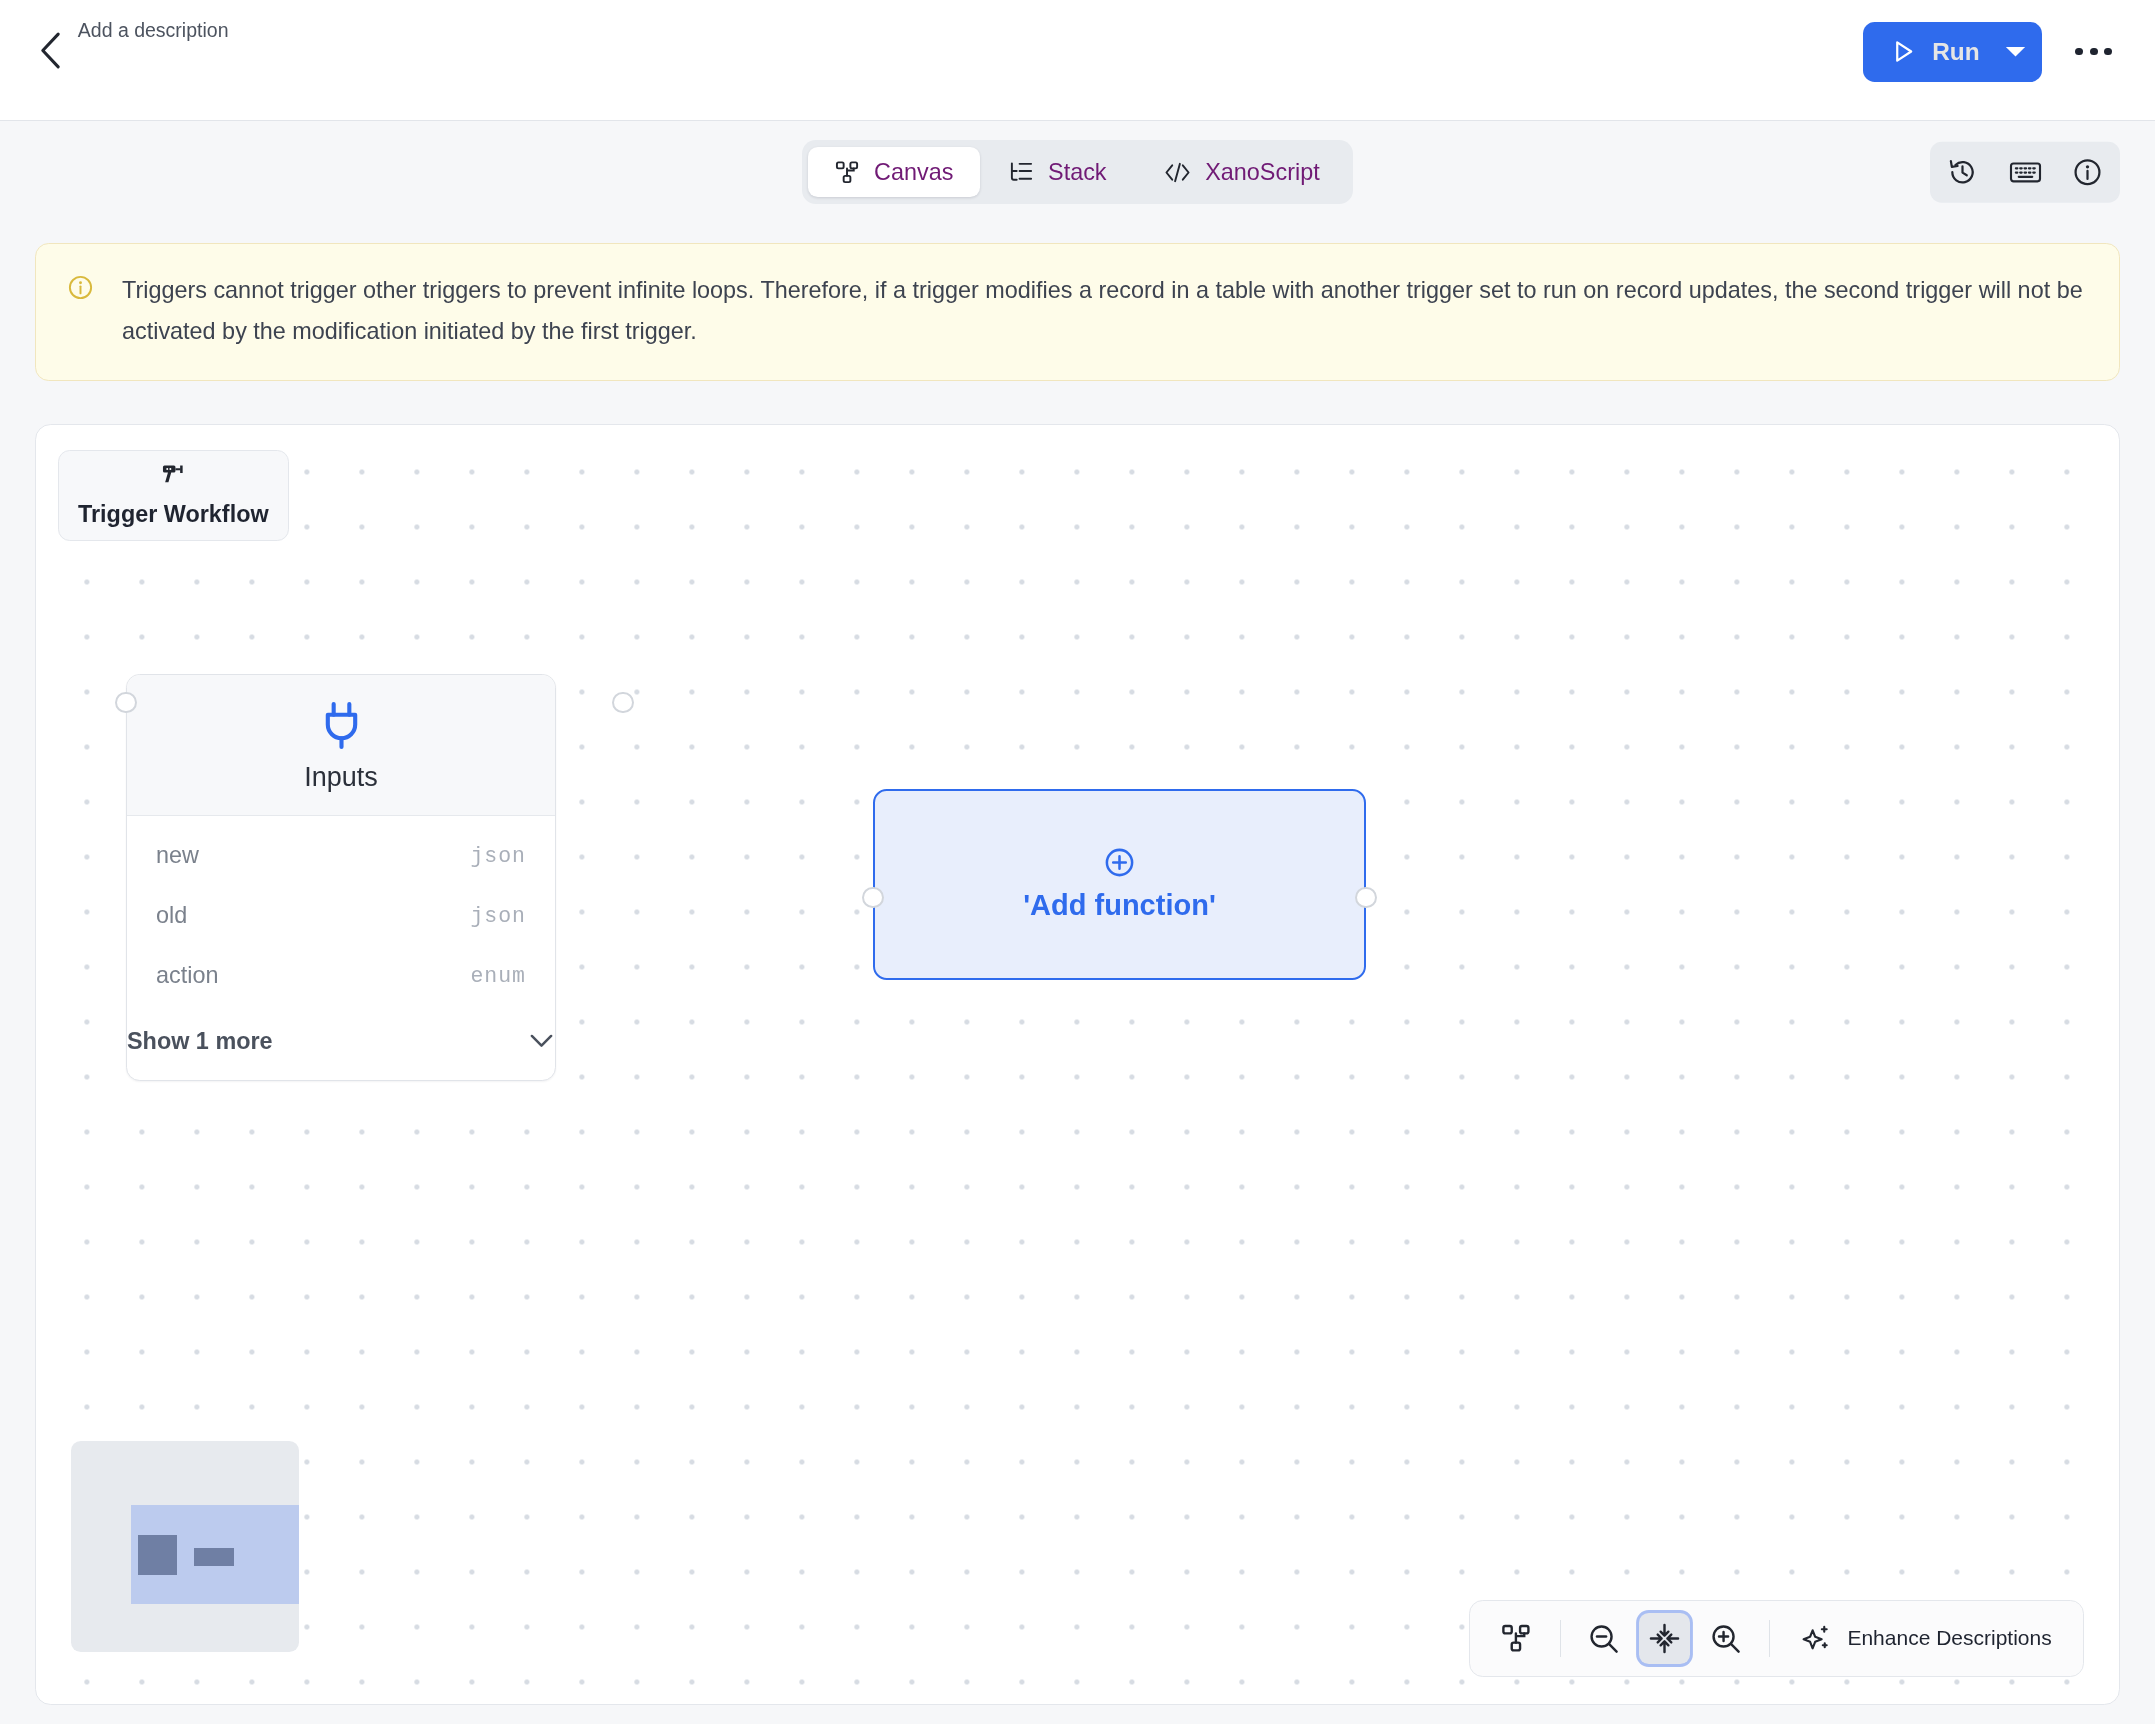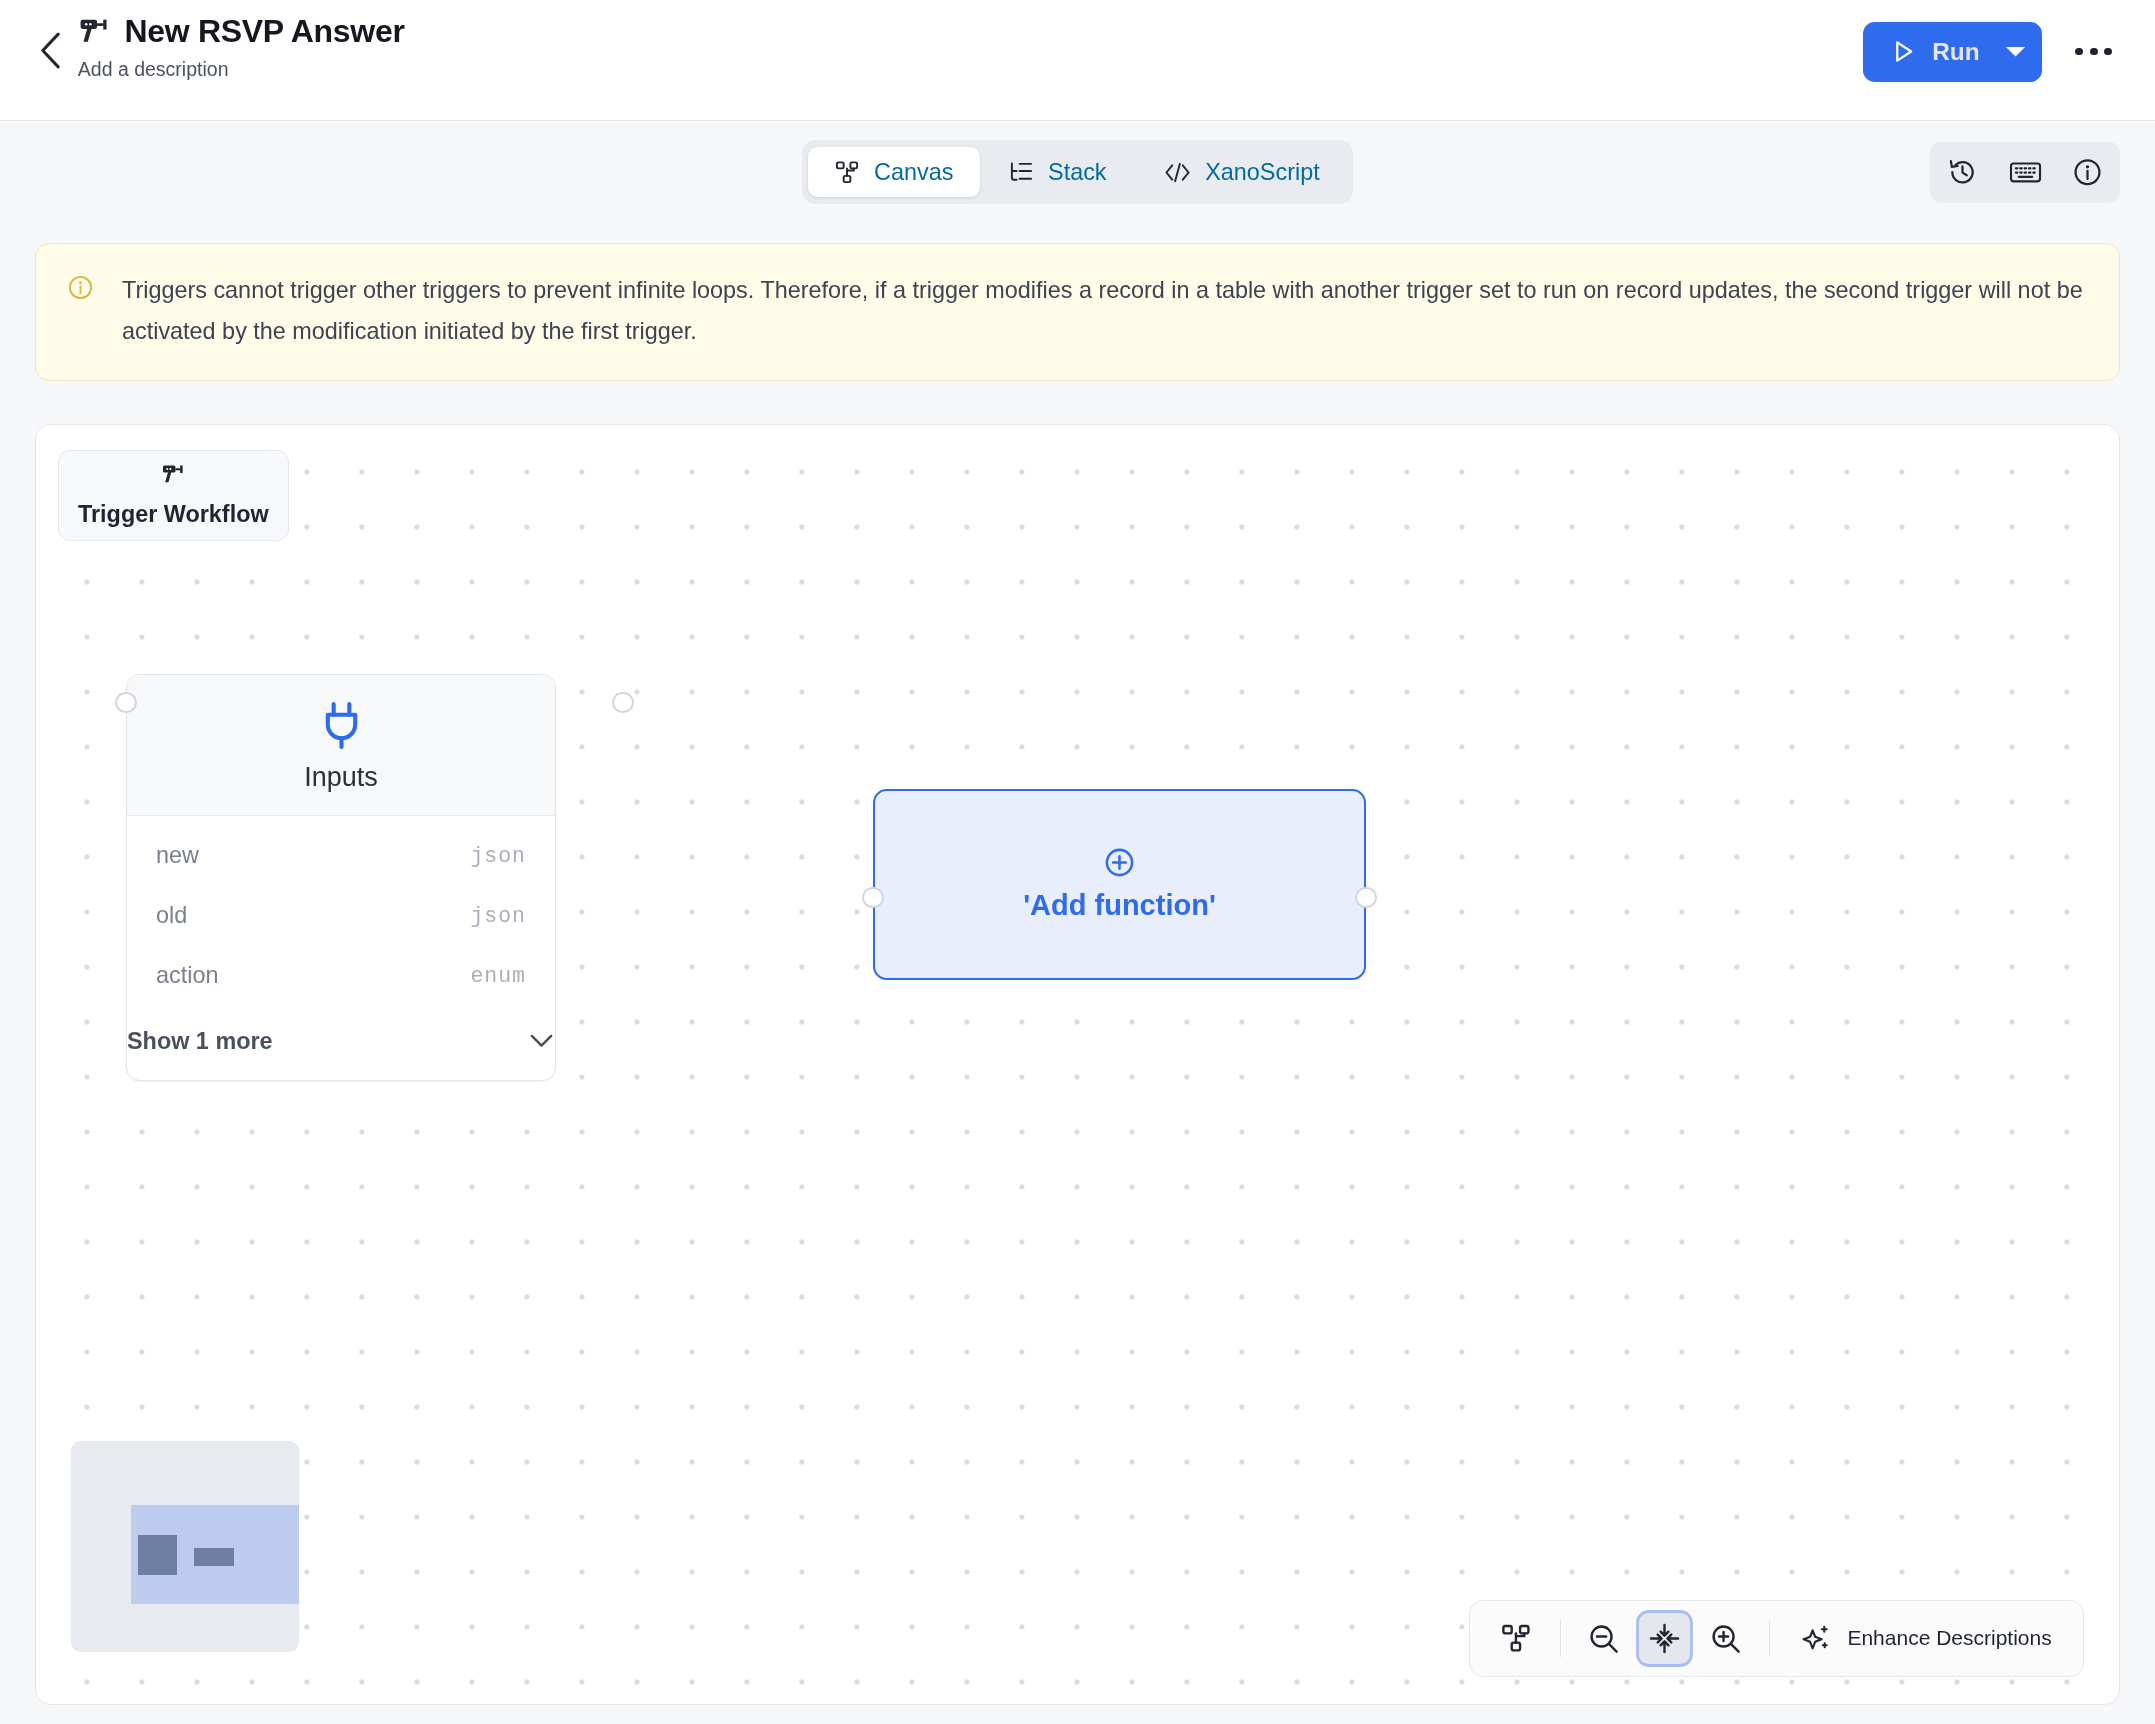--- a/index.html
+++ b/index.html
@@ -103,21 +103,21 @@
     background: #E8EBEF;
     border-radius: 13.7px;
     padding: 6.8px;
     gap: 2px;
   }
   .tab {
     display: flex; align-items: center; gap: 13.7px;
     padding: 11.7px 27px;
     border-radius: 9.8px;
     font-size: 23.4px;
-    color: #0369a1;
+    color: #701a75;
     cursor: pointer;
     white-space: nowrap;
     justify-content: center;
   }
   .tab.active {
     background: #FFFFFF;
     box-shadow: 0 1px 2.9px rgba(16,24,40,.14);
   }
   .tools-right {
     position: absolute;
@@ -340,30 +340,20 @@
 
 <div class="header">
 
   <div class="back-btn">
     <svg width="25" height="39" viewBox="0 0 26 40" fill="none">
       <path d="M21 3 L5 20 L21 37" stroke="#22262F" stroke-width="3.2" stroke-linecap="round" stroke-linejoin="round"></path>
     </svg>
   </div>
 
   <div class="title-block">
-    <div class="title-row">
-      <svg class="title-icon" viewBox="0 0 32 32">
-        <path d="M4.5 4.5 h12 a2 2 0 0 1 2 2 v5 a2 2 0 0 1 -2 2 h-3.4 l-3.6 12.5 h-4.2 l3.6 -12.5 h-4.4 a2 2 0 0 1 -2 -2 v-5 a2 2 0 0 1 2 -2 z" fill="#22262F"></path>
-        <circle cx="8" cy="9" r="1.25" fill="#fff"></circle>
-        <circle cx="12" cy="9" r="1.25" fill="#fff"></circle>
-        <rect x="18.5" y="8" width="6.5" height="2.6" fill="#22262F"></rect>
-        <rect x="24.5" y="4.5" width="3.2" height="9.6" fill="#22262F"></rect>
-      </svg>
-      <div class="page-title">New RSVP Answer</div>
-    </div>
     <div class="page-desc">Add a description</div>
   </div>
 
   <div class="header-right">
     <div class="run-btn">
       <div class="run-main">
         <svg width="27" height="27" viewBox="0 0 28 28" fill="none">
           <path d="M7.5 4.5 L22 14 L7.5 23.5 Z" stroke="#FFFFFF" stroke-width="2.3" stroke-linejoin="round"></path>
         </svg>
         <span class="run-label">Run</span>

